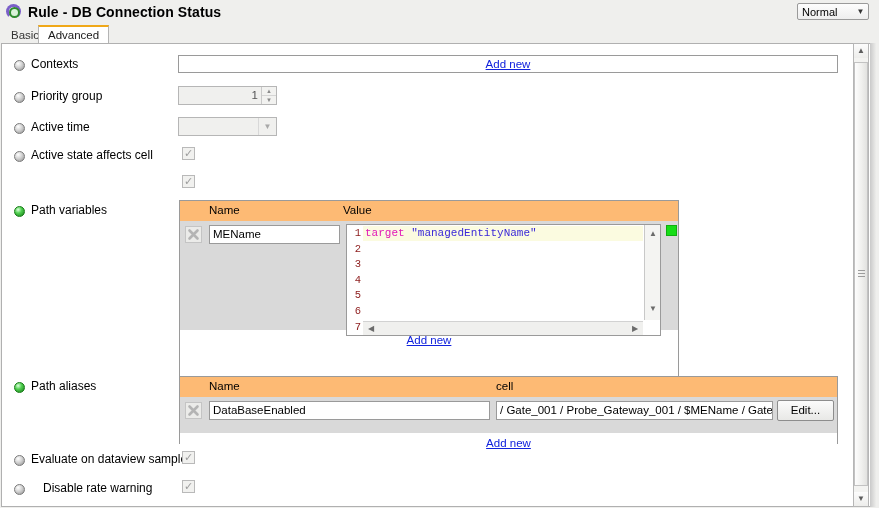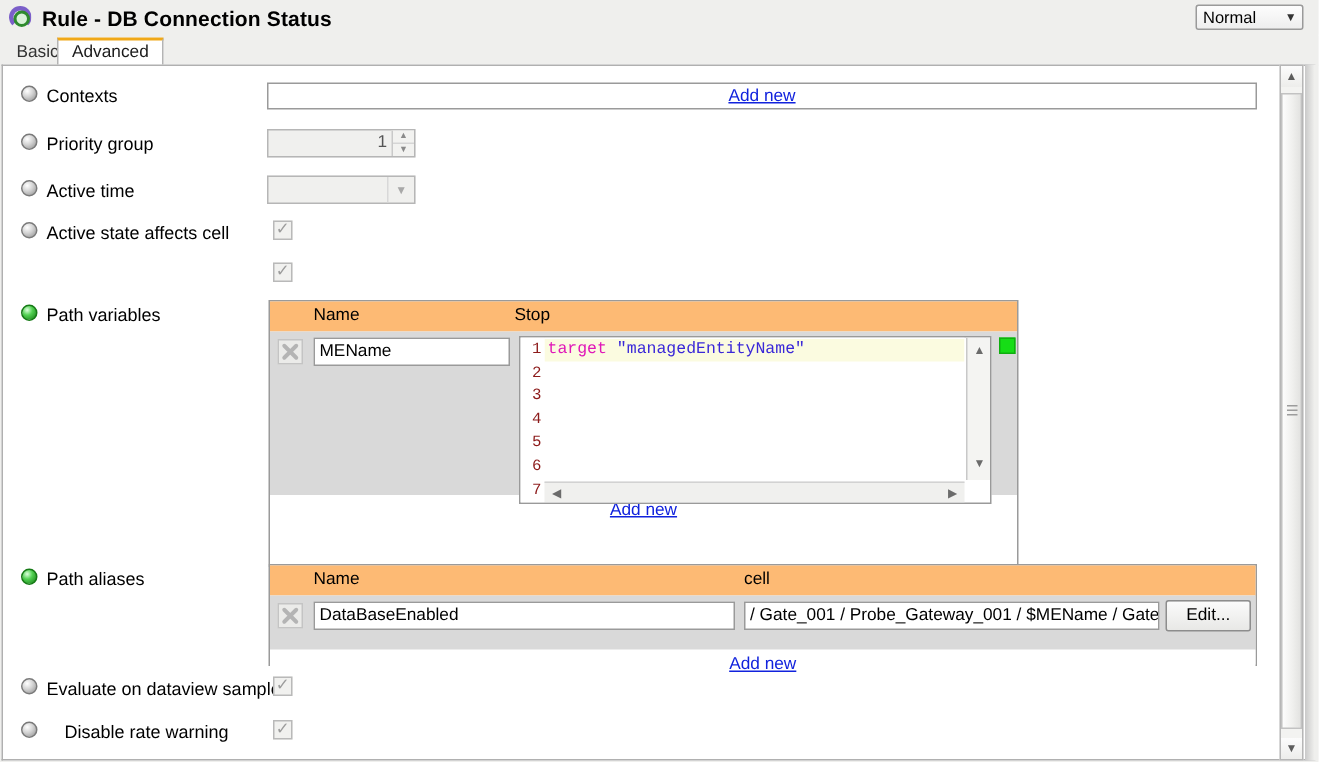--- a/index.html
+++ b/index.html
@@ -128,21 +128,21 @@
     background: #ffffff;
     border: 1px solid #b0b0b0;
     border-right: none;
     box-sizing: border-box;
     overflow: hidden;
   }
 
   .row-label {
     position: absolute;
     display: flex;
-    align-items: flex-start;
+    align-items: flex-end;
     font-size: 12px;
     color: #000;
     white-space: nowrap;
   }
   .bullet {
     width: 11px; height: 11px;
     border-radius: 50%;
     margin-right: 6px;
     flex: 0 0 auto;
     box-sizing: border-box;
@@ -507,21 +507,21 @@
     <div class="chk" style="left:180px; top:131px;">✓</div>
 
     <div class="row-label" style="left:12px; top:159px;">
       <span class="bullet green"></span>
       <span>Path variables</span>
     </div>
 
     <div class="grid" style="left:177px; top:156px; width:500px; height:178px;">
       <div class="grid-head">
         <div class="hcell" style="left:29px;">Name</div>
-        <div class="hcell" style="left:163px;">Stop</div>
+        <div class="hcell" style="left:163px;">Value</div>
       </div>
 
       <div class="grid-body" style="height:109px;">
         <div class="del-btn" style="left:5px; top:5px;">
           <svg width="15" height="15" viewBox="0 0 15 15">
             <path d="M3.5 3.5 L11.5 11.5 M11.5 3.5 L3.5 11.5" stroke="#b4b4b4" stroke-width="2.6" stroke-linecap="round"></path>
           </svg>
         </div>
         <div class="txtbox" style="left:29px; top:4px; width:131px; height:19px;">MEName</div>
 

